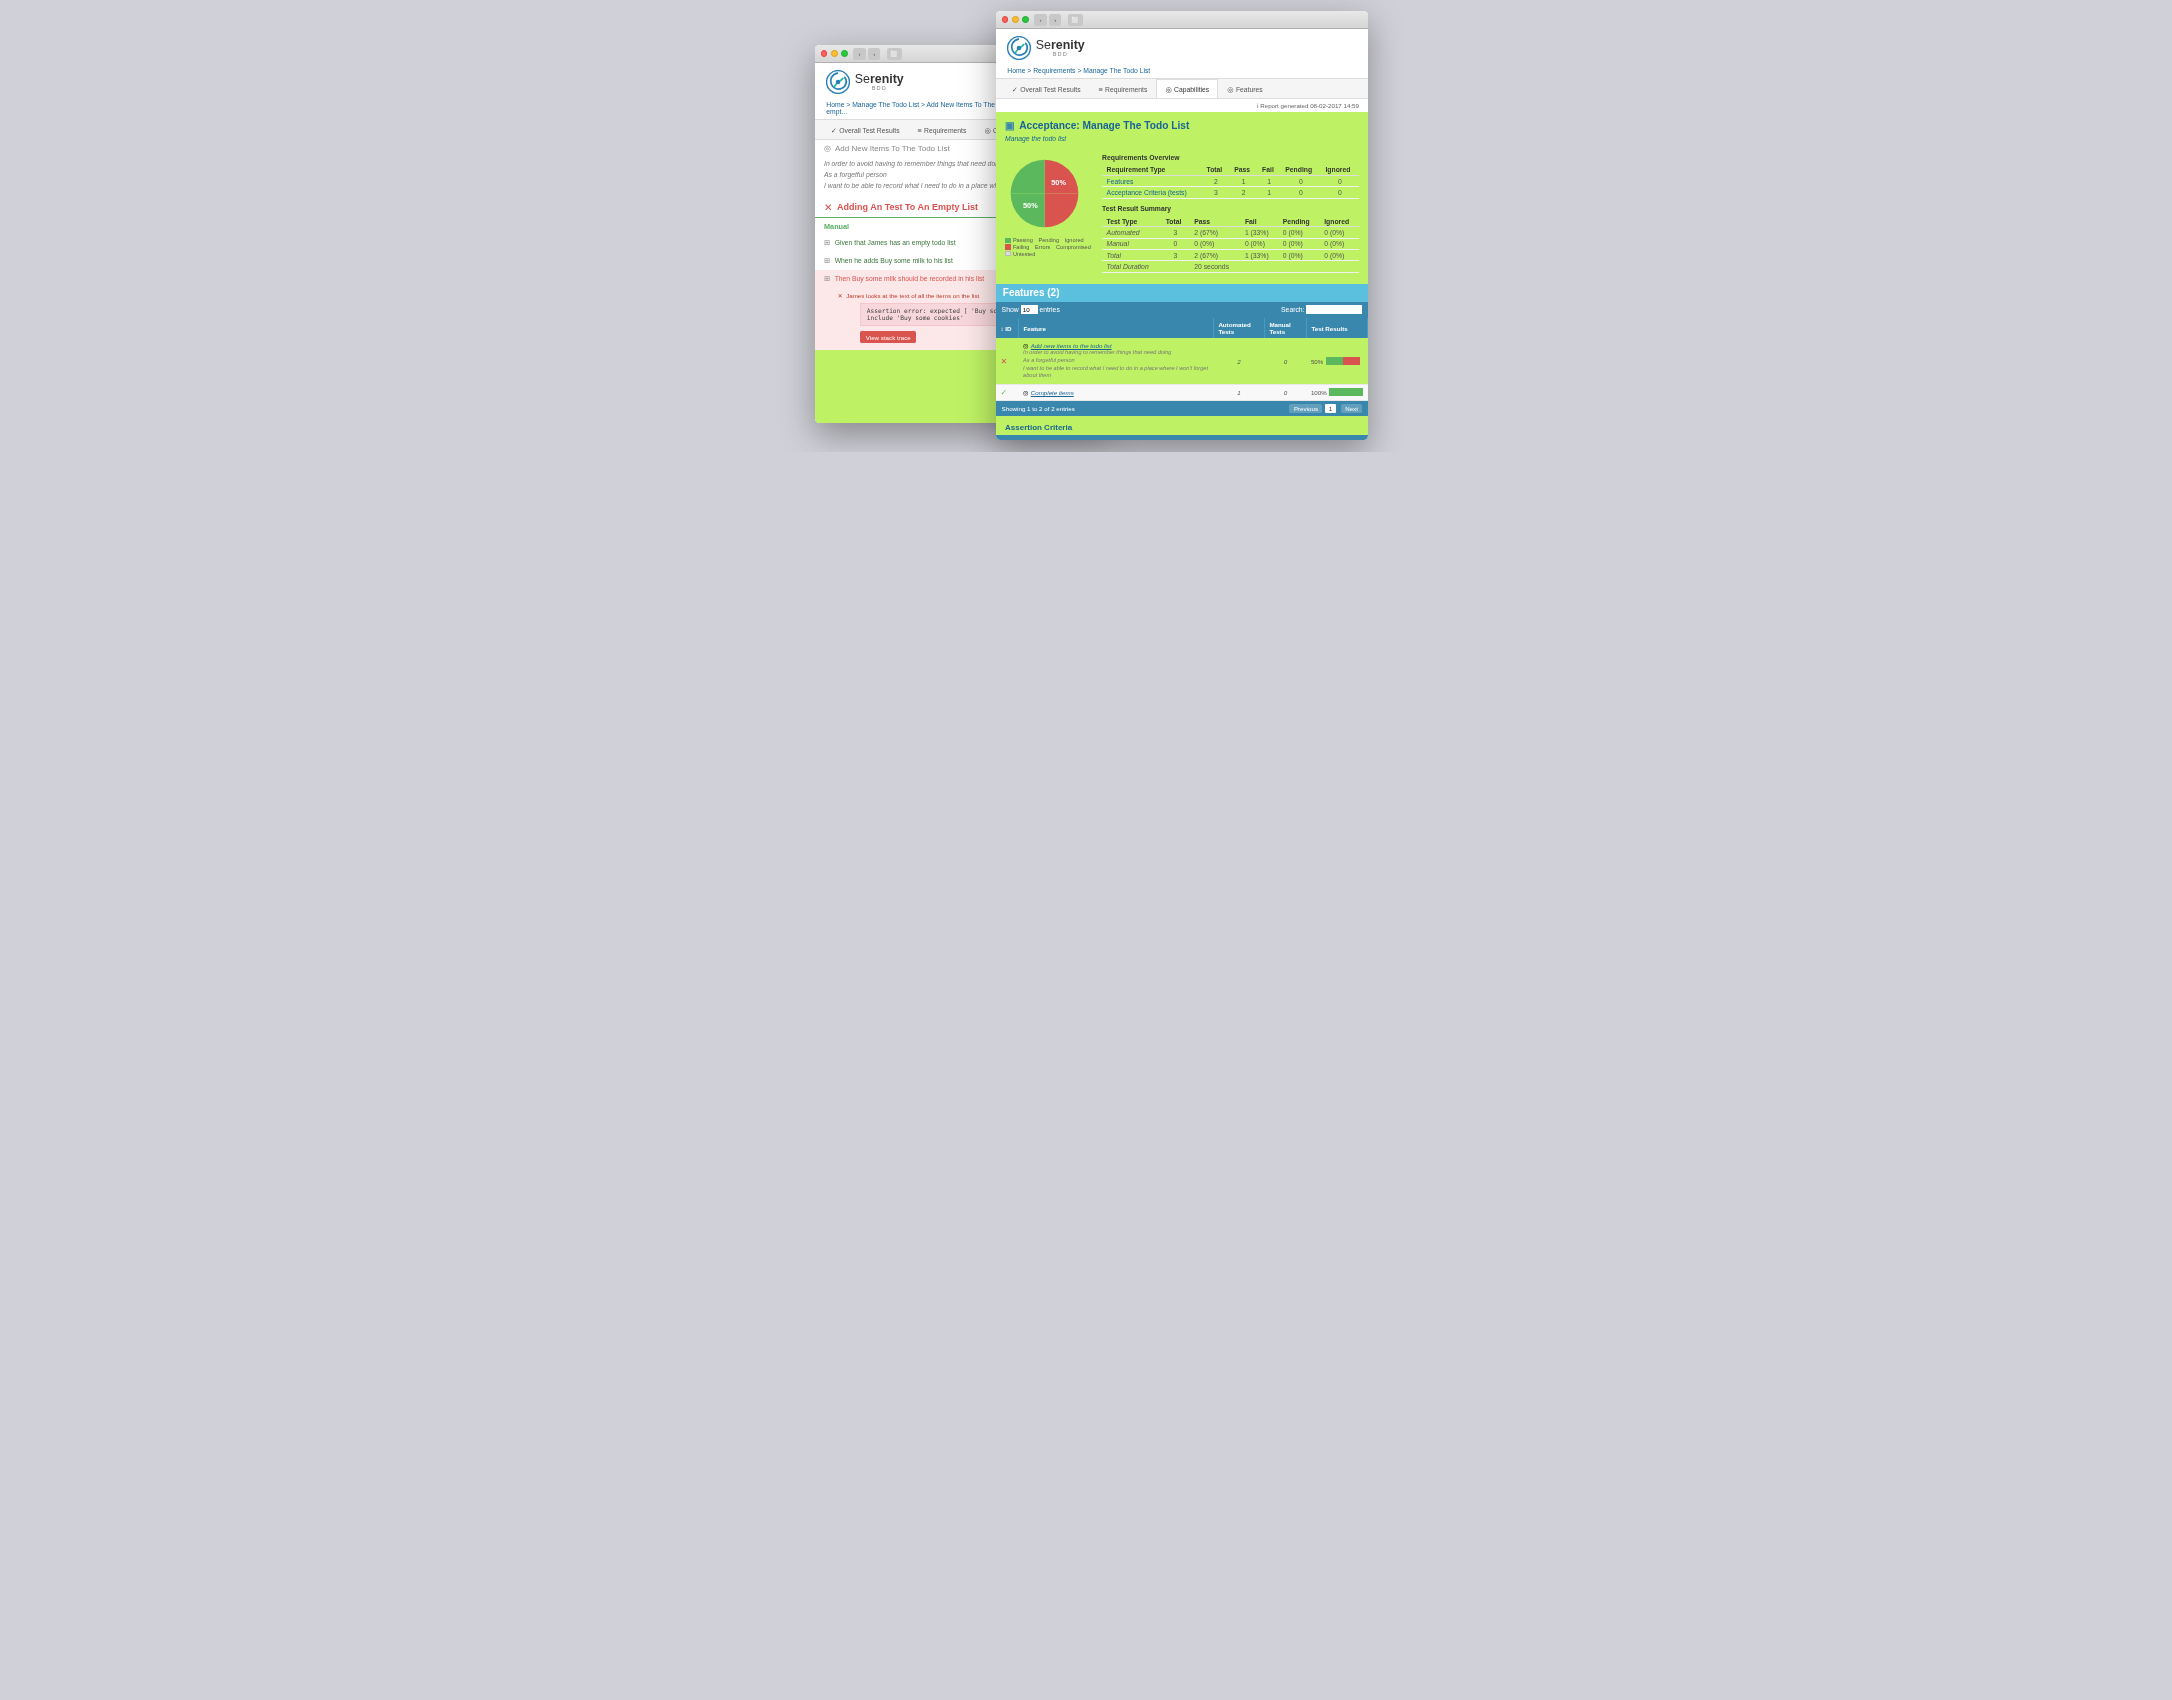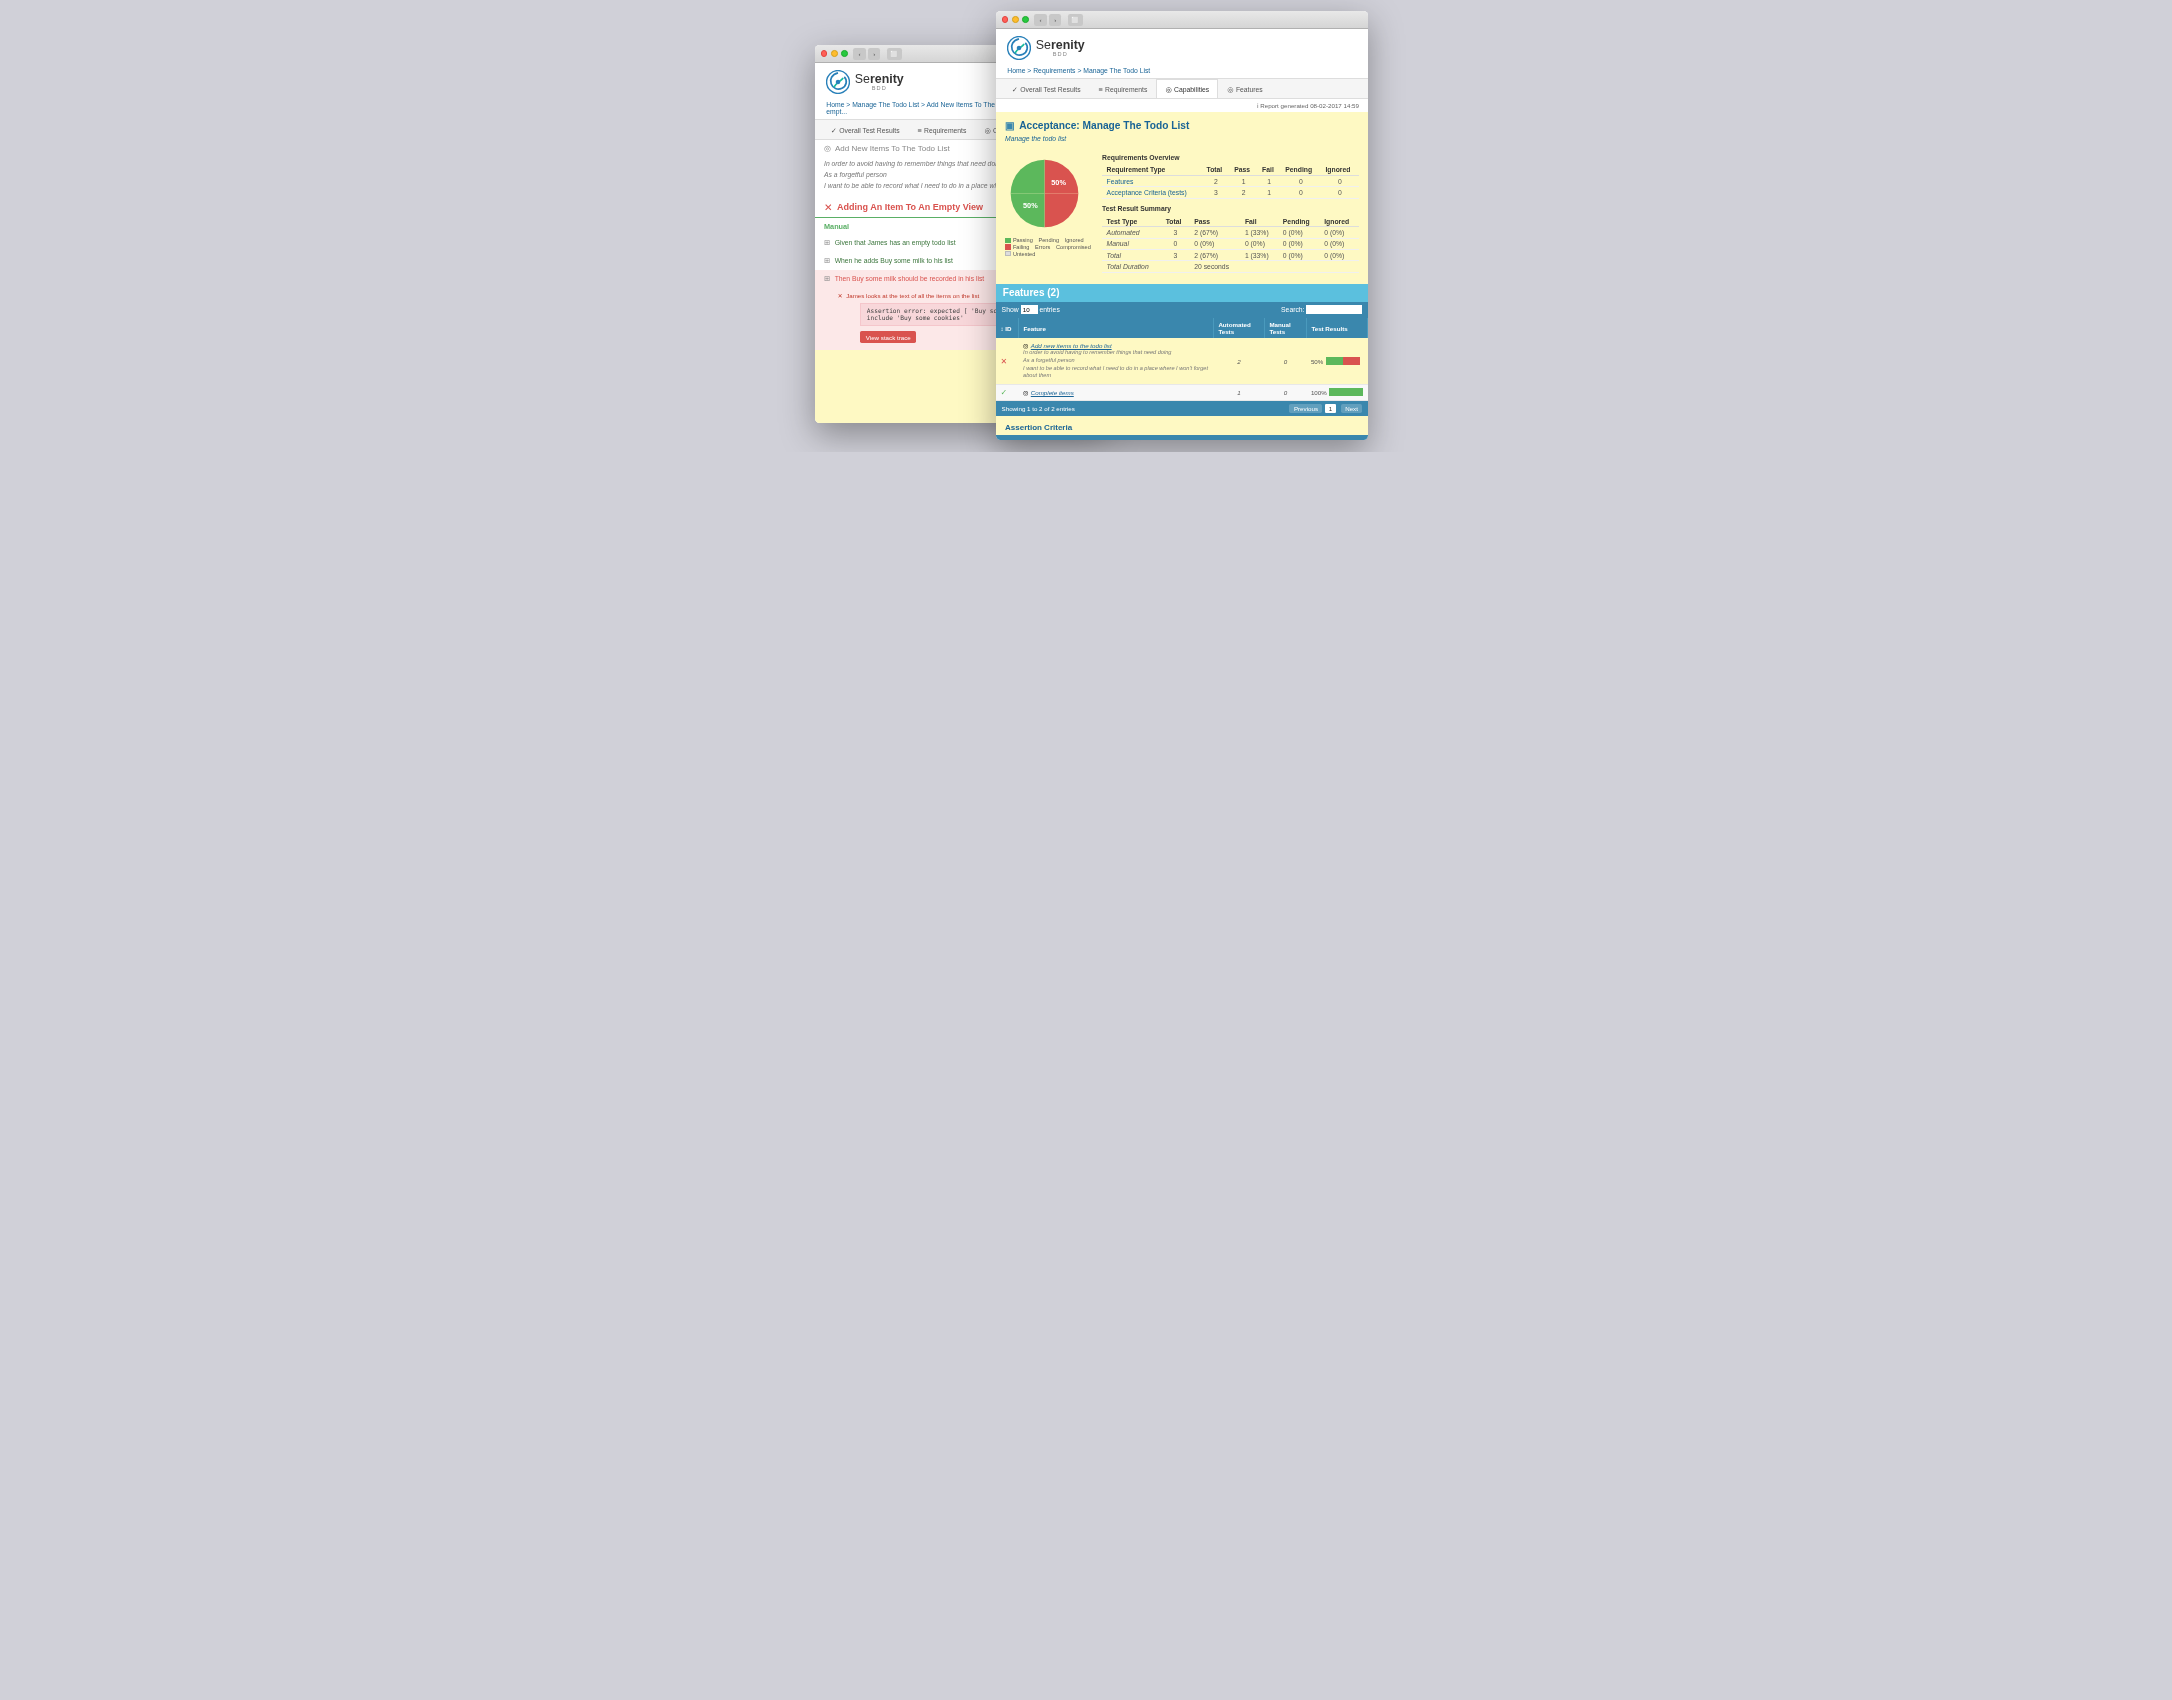--- a/index.html
+++ b/index.html
@@ -62,21 +62,21 @@
     .tab-btn {
       width: 14.7px; height: 12.4px;
       background: #c8c8c8;
       border-radius: 2.3px;
       display: flex; align-items: center; justify-content: center;
       font-size: 6.2px; color: #555;
       margin-left: 3.4px;
     }
     .browser-content {
       overflow-y: auto;
-      background: #fef9c3;
+      background: #bef264;
     }
 
     
     .window-back {
       left: 0;
       top: 34px;
       width: 293px;
       height: 378px;
       z-index: 1;
     }
@@ -475,21 +475,21 @@
       </div>
 
       <div class="scenario-description">
         <div>In order to avoid having to remember things that need doing</div>
         <div>As a forgetful person</div>
         <div>I want to be able to record what I need to do in a place where I won't forget about them</div>
       </div>
 
       <div class="scenario-status-error">
         <span class="icon-error">✕</span>
-        <span class="scenario-title-error">Adding An Item To An Empty View</span>
+        <span class="scenario-title-error">Adding An Test To An Empty List</span>
       </div>
 
       <div class="steps-label">Manual</div>
 
       <div class="step-row step-pass">
         <span class="step-expand">⊞</span>
         <span>Given that James has an empty todo list</span>
       </div>
 
       <div class="step-row step-pass">

